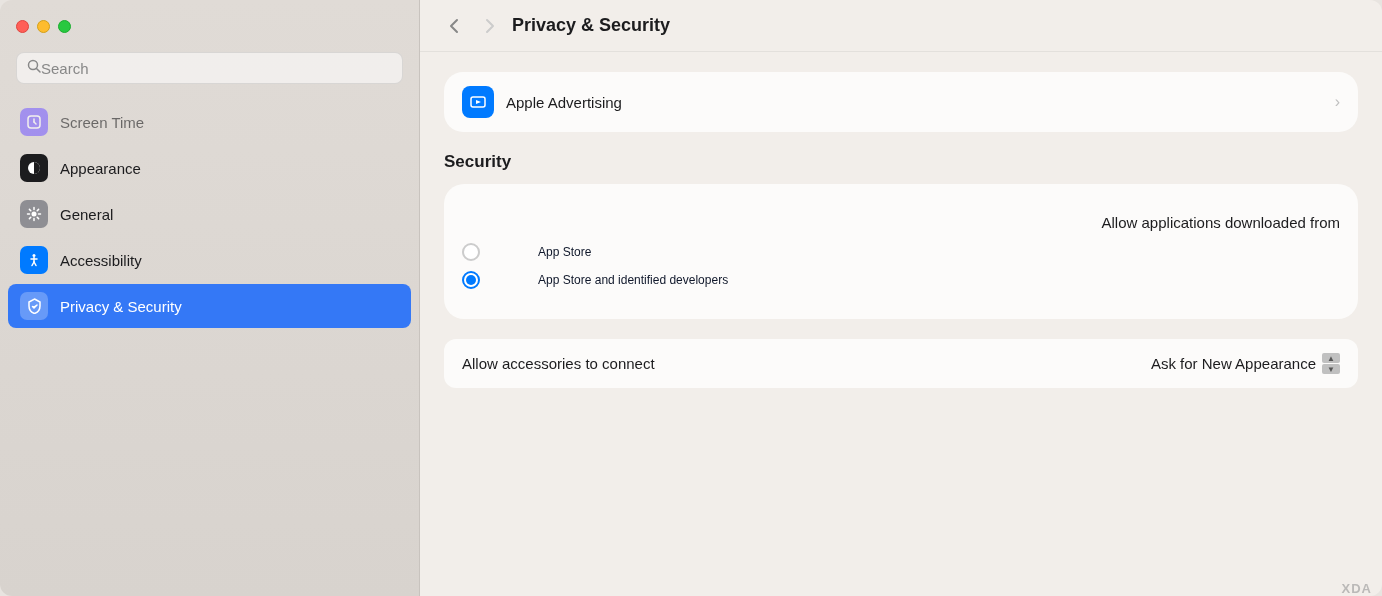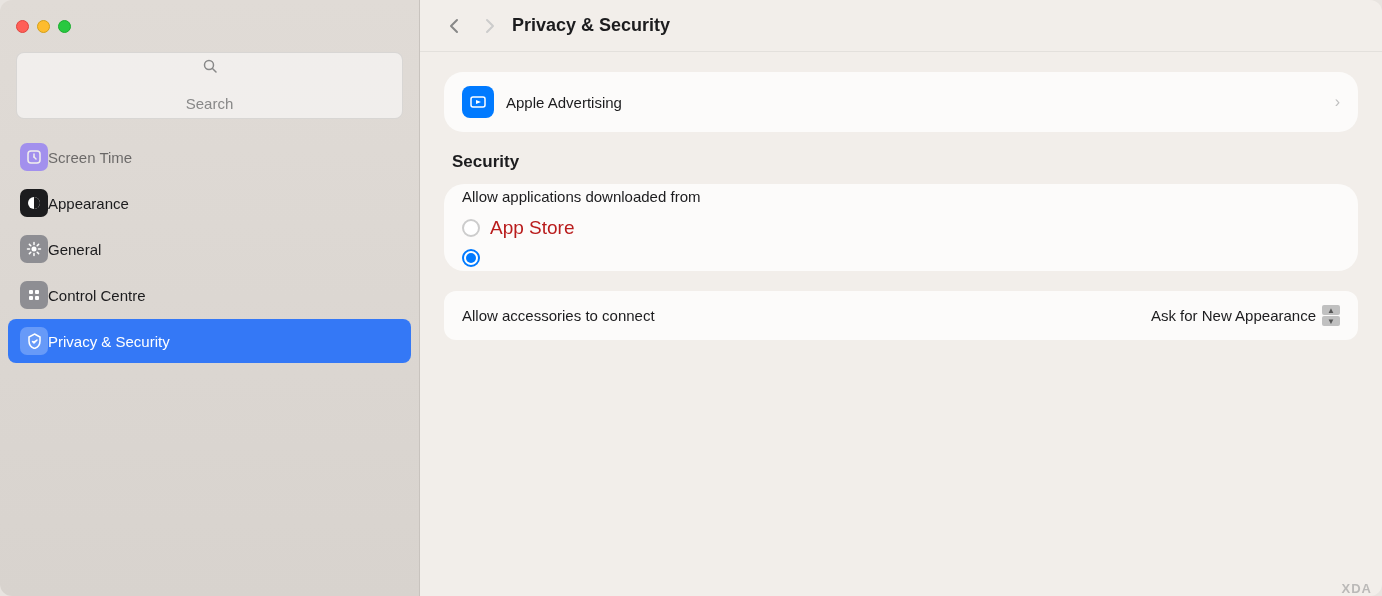--- a/index.html
+++ b/index.html
@@ -47,23 +47,22 @@
     .traffic-light.maximize { background: #28c840; border: 1px solid #1aad2e; }
 
     .search-bar {
       margin: 0 16px 12px 16px;
       background: rgba(255,255,255,0.55);
       border-radius: 8px;
       border: 1px solid rgba(0,0,0,0.1);
       display: flex;
       align-items: center;
       padding: 6px 10px;
-      gap: 18px;
-      flex-shrink: 0;
-      flex-direction: column;
+      gap: 0;
+      flex-shrink: 0;
     }
 
     .search-icon-svg {
       color: #888;
       flex-shrink: 0;
     }
 
     .search-placeholder {
       color: #888;
       font-size: 15px;
@@ -71,20 +70,21 @@
 
     .sidebar-list {
       flex: 1;
       overflow-y: auto;
       padding: 4px 8px;
     }
 
     .sidebar-item {
       display: flex;
       align-items: center;
+      gap: 12px;
       padding: 8px 12px;
       border-radius: 8px;
       cursor: pointer;
       margin-bottom: 2px;
     }
 
     .sidebar-item.active {
       background: #3478f6;
       color: white;
     }
@@ -210,30 +210,31 @@
     .row-chevron {
       color: #c0c0c0;
       font-size: 16px;
     }
 
     
     .section-heading {
       font-size: 17px;
       font-weight: 600;
       color: #1c1c1e;
-      margin: 8px 4px 12px 8px;
+      margin: 8px 4px 12px 0;
     }
 
     
     .security-card {
       background: rgba(255,255,255,0.75);
       border-radius: 20px;
       margin-bottom: 20px;
-      padding: 4px 18px;
+      padding: 30px 18px;
       overflow: hidden;
+      text-align: right;
     }
 
     .security-label {
       font-size: 15px;
       color: #1c1c1e;
       margin-bottom: 12px;
     }
 
     .radio-group {
       display: flex;
@@ -266,22 +267,23 @@
     }
 
     .radio-inner {
       width: 10px;
       height: 10px;
       border-radius: 50%;
       background: #007aff;
     }
 
     .radio-label {
-      font-size: 19px;
-      color: #b91c1c;
+      font-size: 12px;
+      color: #0f172a;
+      margin-left: 48px;
     }
 
     
     .accessories-card {
       background: rgba(255,255,255,0.75);
       border-radius: 12px;
       margin-bottom: 32px;
     }
 
     .accessories-row {
@@ -387,32 +389,33 @@
     <div class="sidebar-item">
       <div class="sidebar-icon icon-general">
         <svg width="16" height="16" viewBox="0 0 16 16" fill="white">
           <circle cx="8" cy="8" r="2.5" fill="white"></circle>
           <path d="M8 1.5v2M8 12.5v2M1.5 8h2M12.5 8h2M3.4 3.4l1.4 1.4M11.2 11.2l1.4 1.4M3.4 12.6l1.4-1.4M11.2 4.8l1.4-1.4" stroke="white" stroke-width="1.5" stroke-linecap="round"></path>
         </svg>
       </div>
       <span class="sidebar-item-label">General</span>
     </div>
 
-
     <div class="sidebar-item">
-      <div class="sidebar-icon icon-control">
+      <div class="sidebar-icon icon-accessibility">
         <svg width="16" height="16" viewBox="0 0 16 16" fill="white">
-          <rect x="3" y="3" width="4" height="4" rx="1" fill="white"></rect>
-          <rect x="9" y="3" width="4" height="4" rx="1" fill="white"></rect>
-          <rect x="3" y="9" width="4" height="4" rx="1" fill="white"></rect>
-          <rect x="9" y="9" width="4" height="4" rx="1" fill="white"></rect>
+          <circle cx="8" cy="3.5" r="1.5" fill="white"></circle>
+          <line x1="8" y1="5.5" x2="8" y2="10" stroke="white" stroke-width="1.5" stroke-linecap="round"></line>
+          <line x1="5" y1="7" x2="11" y2="7" stroke="white" stroke-width="1.5" stroke-linecap="round"></line>
+          <line x1="8" y1="10" x2="6" y2="13.5" stroke="white" stroke-width="1.5" stroke-linecap="round"></line>
+          <line x1="8" y1="10" x2="10" y2="13.5" stroke="white" stroke-width="1.5" stroke-linecap="round"></line>
         </svg>
       </div>
-      <span class="sidebar-item-label">Control Centre</span>
-    </div>
+      <span class="sidebar-item-label">Accessibility</span>
+    </div>
+
 
 
     <div class="sidebar-item active">
       <div class="sidebar-icon" style="background: rgba(255,255,255,0.25);">
         <svg width="15" height="16" viewBox="0 0 15 16" fill="white">
           <path d="M7.5 1L13 4v4c0 3.5-2.5 6.5-5.5 7.5C4.5 14.5 2 11.5 2 8V4L7.5 1z" fill="none" stroke="white" stroke-width="1.5"></path>
           <path d="M5.5 8.5l1.5 1.5 3-3" stroke="white" stroke-width="1.5" stroke-linecap="round" stroke-linejoin="round"></path>
         </svg>
       </div>
       <span class="sidebar-item-label">Privacy &amp; Security</span>
@@ -458,20 +461,21 @@
       <div class="radio-group">
         <div class="radio-item">
           <div class="radio-circle">
           </div>
           <span class="radio-label">App Store</span>
         </div>
         <div class="radio-item">
           <div class="radio-circle selected">
             <div class="radio-inner"></div>
           </div>
+          <span class="radio-label">App Store and identified developers</span>
         </div>
       </div>
     </div>
 
     <div class="accessories-card">
       <div class="accessories-row">
         <span class="acc-label">Allow accessories to connect</span>
         <span class="acc-value">Ask for New Appearance</span>
         <div class="stepper">
           <button class="stepper-btn">▲</button>

